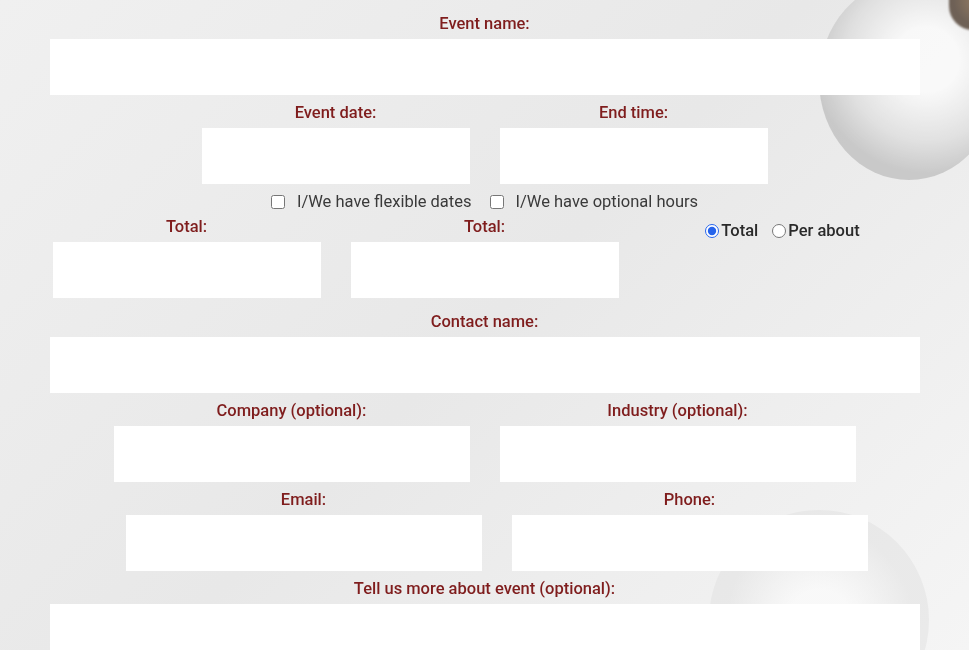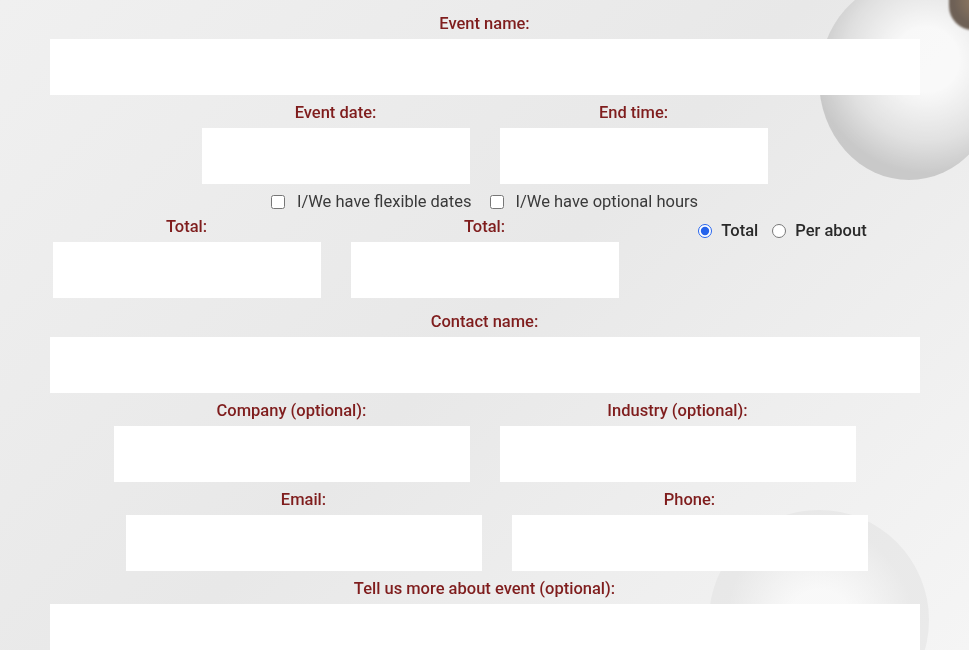--- a/index.html
+++ b/index.html
@@ -115,21 +115,21 @@
     }
     .radio-row {
       display: flex;
       align-items: center;
       gap: 14px;
       margin-top: 2px;
     }
     .radio-group {
       display: flex;
       align-items: center;
-      gap: 9px;
+      gap: 2px;
       font-size: 16.5px;
       color: #2a2a2a;
       font-weight: 500;
     }
     .radio-group input[type="radio"] {
       width: 14px;
       height: 14px;
       accent-color: #2563eb;
       cursor: pointer;
     }

